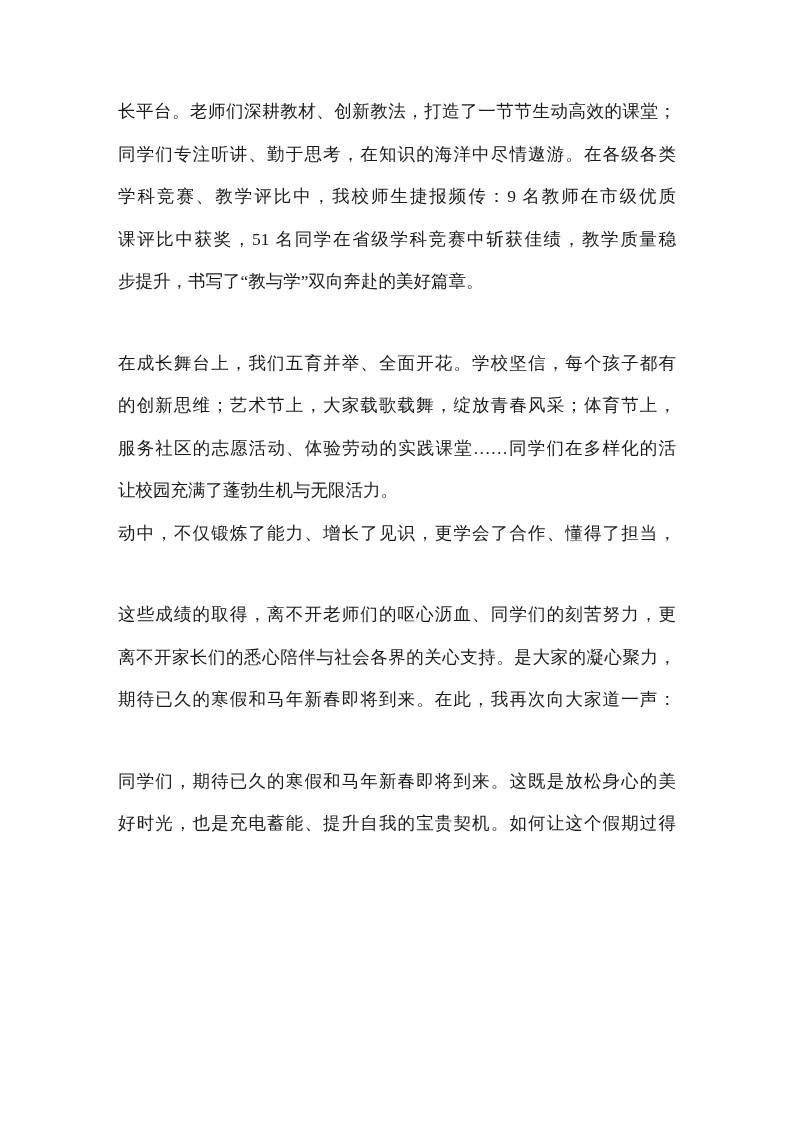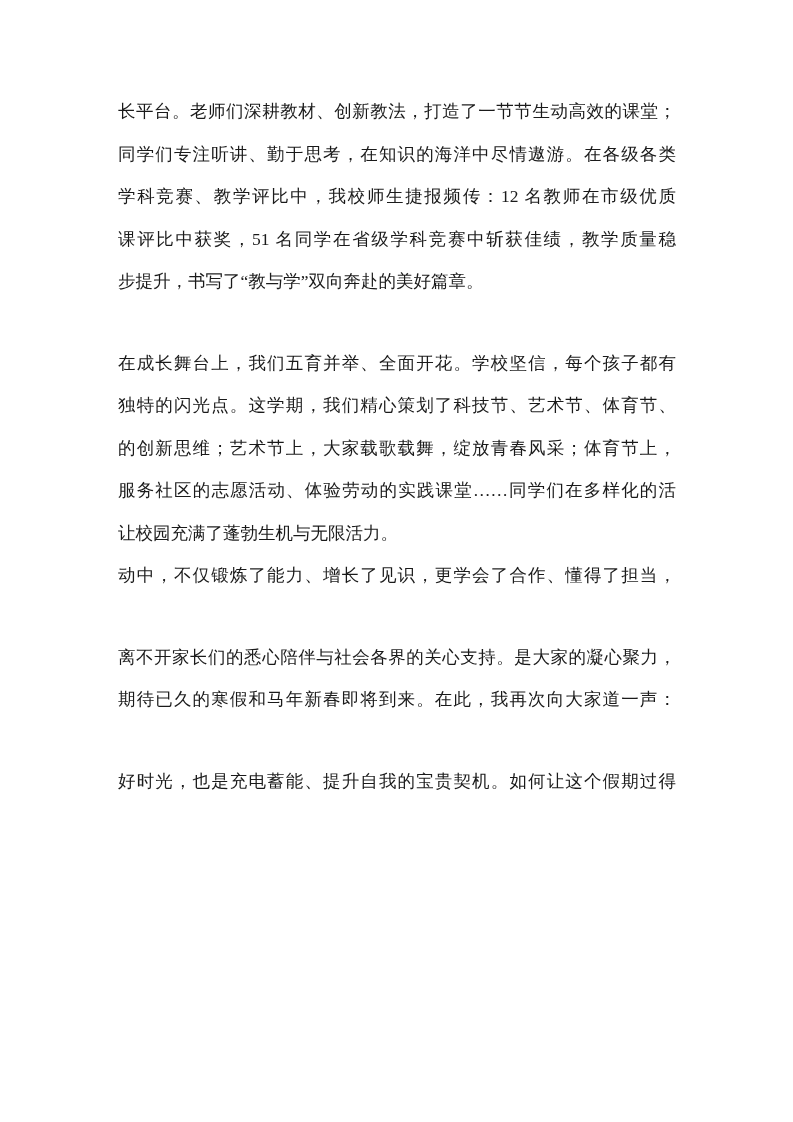--- a/index.html
+++ b/index.html
@@ -43,33 +43,34 @@
   }
 </style>
 </head>
 <body>
 
 <div class="page">
   <div class="document-body">
       <div class="paragraph">
         <div class="line">长平台。老师们深耕教材、创新教法，打造了一节节生动高效的课堂；</div>
         <div class="line">同学们专注听讲、勤于思考，在知识的海洋中尽情遨游。在各级各类</div>
-        <div class="line">学科竞赛、教学评比中，我校师生捷报频传：12 名教师在市级优质</div>
+        <div class="line">学科竞赛、教学评比中，我校师生捷报频传：9 名教师在市级优质</div>
         <div class="line">课评比中获奖，51 名同学在省级学科竞赛中斩获佳绩，教学质量稳</div>
         <div class="line last">步提升，书写了“教与学”双向奔赴的美好篇章。</div>
       </div>
       <div class="paragraph">
         <div class="line">在成长舞台上，我们五育并举、全面开花。学校坚信，每个孩子都有</div>
-        <div class="line">独特的闪光点。这学期，我们精心策划了科技节、艺术节、体育节、</div>
         <div class="line">的创新思维；艺术节上，大家载歌载舞，绽放青春风采；体育节上，</div>
         <div class="line">服务社区的志愿活动、体验劳动的实践课堂……同学们在多样化的活</div>
         <div class="line last">让校园充满了蓬勃生机与无限活力。</div>
         <div class="line">动中，不仅锻炼了能力、增长了见识，更学会了合作、懂得了担当，</div>
       </div>
       <div class="paragraph">
+        <div class="line">这些成绩的取得，离不开老师们的呕心沥血、同学们的刻苦努力，更</div>
         <div class="line">离不开家长们的悉心陪伴与社会各界的关心支持。是大家的凝心聚力，</div>
         <div class="line">期待已久的寒假和马年新春即将到来。在此，我再次向大家道一声：</div>
       </div>
       <div class="paragraph">
+        <div class="line">同学们，期待已久的寒假和马年新春即将到来。这既是放松身心的美</div>
         <div class="line">好时光，也是充电蓄能、提升自我的宝贵契机。如何让这个假期过得</div>
       </div>
     </div>
 </div>
 
 </body></html>

